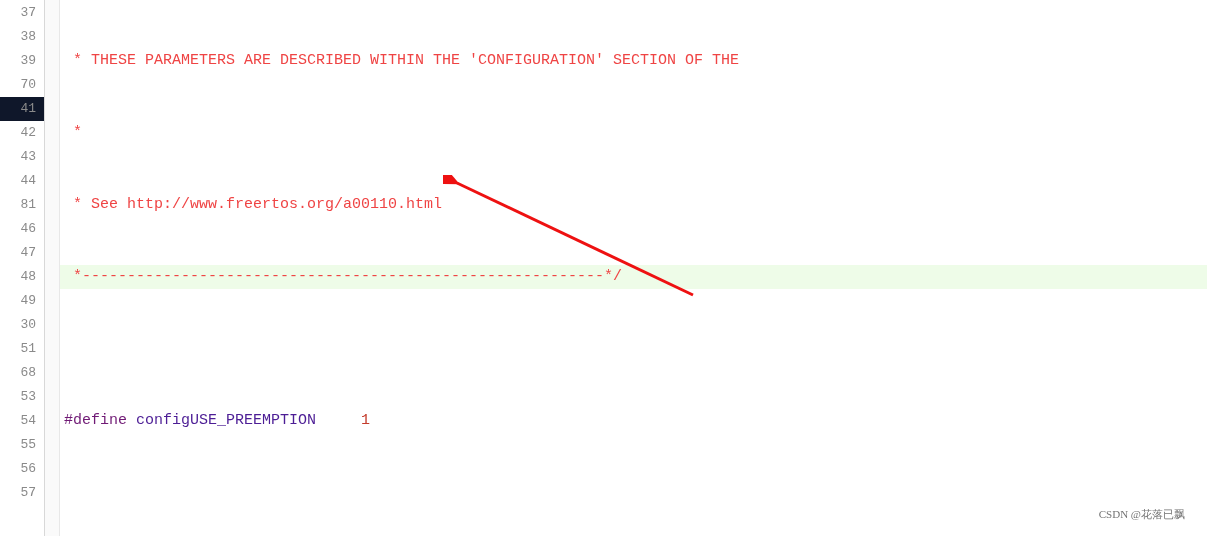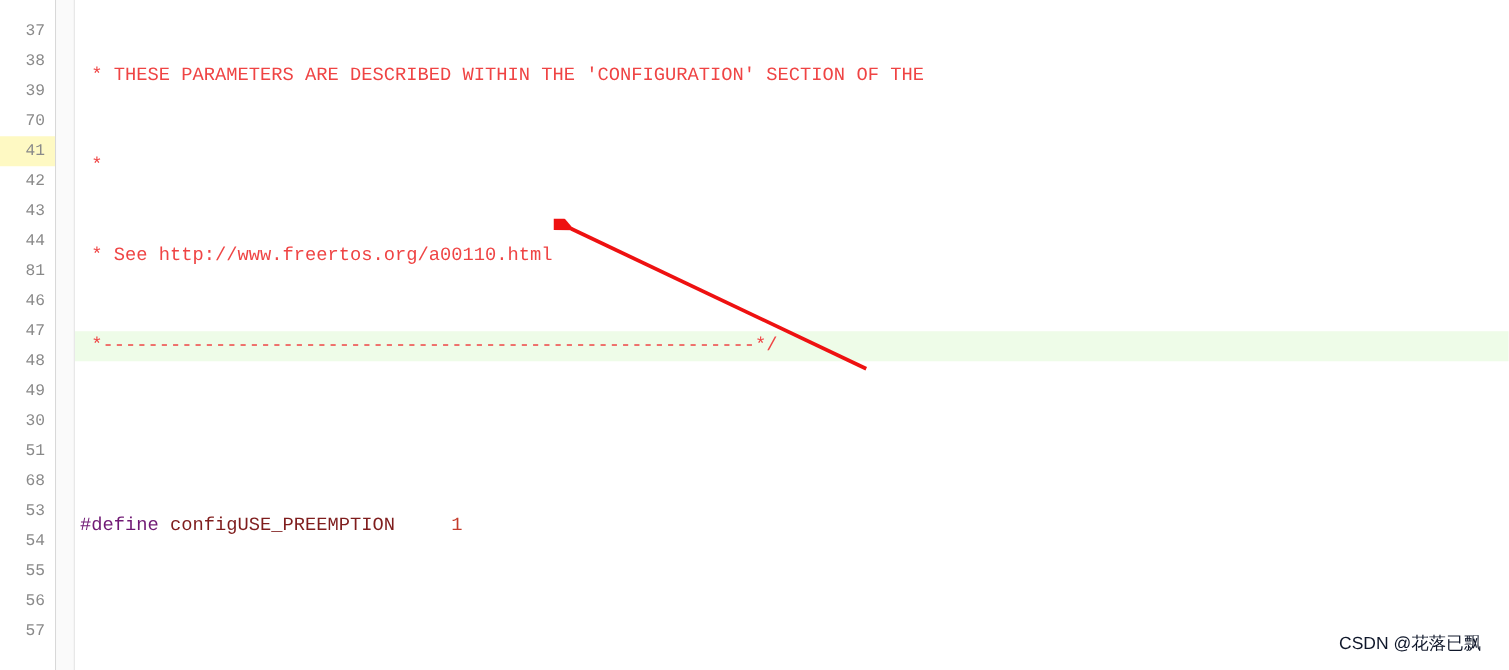--- a/index.html
+++ b/index.html
@@ -1,30 +1,30 @@
 <!DOCTYPE html>
 <html><head>
 <meta charset="utf-8">
 <style>
 html,body{margin:0;padding:0;width:1207px;height:536px;background:#fff;overflow:hidden}
 body{font-family:Consolas,"Courier New",monospace;font-size:15px;line-height:24px;position:relative}
 .editor{display:flex;height:100%}
-.gutter{width:44px;background:#fff;border-right:1px solid #d8d8d8;text-align:right;padding-top:13px;color:#8a8a8a;font-size:13px}
+.gutter{width:44px;background:#fff;border-right:1px solid #d8d8d8;text-align:right;padding-top:1px;color:#8a8a8a;font-size:13px}
 .gutter div{height:24px;padding-right:8px;box-sizing:border-box}
-.gutter .hl{background:#fef9c3}
+.gutter .hl{background:#0f172a}
 .marks{width:14px;border-right:1px solid #e8e8e8;background:#fafafa}
 .code{flex:1;padding-top:1px;white-space:pre;position:relative}
 .code-line{height:24px;padding-left:4px;box-sizing:border-box}
 .code-line.hl{background:#eefce8}
 .c-comment{color:#ef4444}
 .c-preproc{color:#701a75}
 .c-num{color:#c43b2b}
-.c-ident{color:#7f1d1d}
+.c-ident{color:#4c1d95}
 .arrow{position:absolute;left:383px;top:175px;pointer-events:none}
-.watermark{position:absolute;right:22px;bottom:10px;color:#0f172a;font-family:Liberation Sans, sans-serif;font-size:14px;pointer-events:none}
+.watermark{position:absolute;right:22px;bottom:10px;color:#737373;font-family:Liberation Serif, serif;font-size:11px;pointer-events:none}
 </style>
 </head>
 <body>
 
 <div class="editor">
   <div class="gutter" id="gutter">
       <div>37</div>
       <div>38</div>
       <div>39</div>
       <div>70</div>

